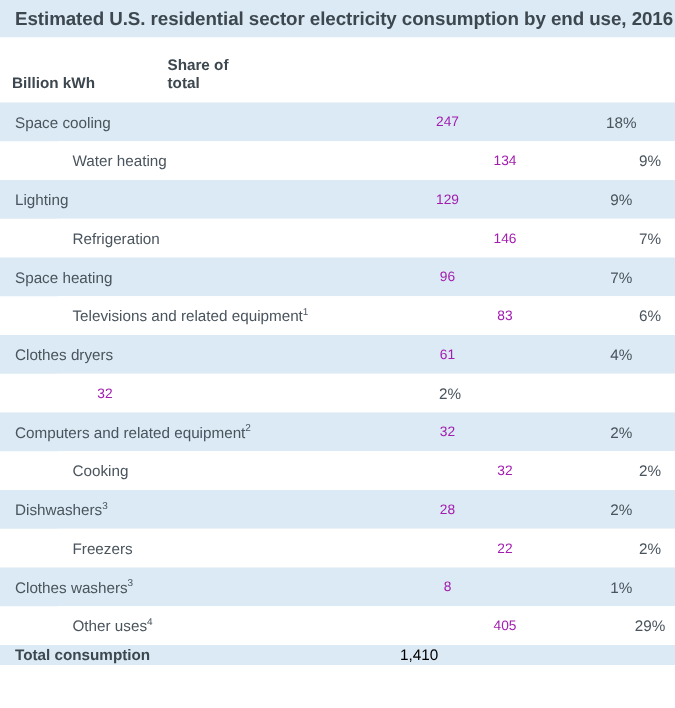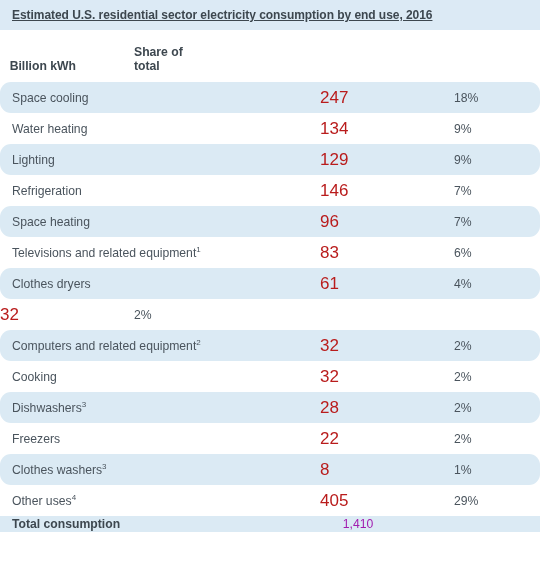--- a/index.html
+++ b/index.html
@@ -26,26 +26,25 @@
   
   .title-bar {
     height: 30px;
     background: #dceaf5;
     display: flex;
     align-items: center;
     padding: 0 12px;
     box-sizing: border-box;
   }
   .title-bar .title-text {
-    font-size: 12px;
+    font-size: 15px;
     font-weight: bold;
     color: #3d474f;
     letter-spacing: -0.05px;
     white-space: nowrap;
-    text-decoration: underline;
   }
 
   
   .head-row {
     height: 52px;
     background: #ffffff;
     display: flex;
     align-items: flex-end;
     box-sizing: border-box;
     padding-bottom: 9px;
@@ -79,41 +78,42 @@
 
   
   .rows-wrap { display: block; }
 
   .data-row {
     height: 31px;
     display: flex;
     align-items: center;
     box-sizing: border-box;
   }
-  .data-row.alt { background: #dbeaf4; border-radius: 11px; }
-  .data-row.plain { background: #ffffff; }
+  .data-row.alt { background: #dbeaf4; }
+  .data-row.plain { background: #ffffff; margin-left: 46px; }
 
   .data-row .c-enduse {
     flex: 0 0 320px;
     padding-left: 12px;
     box-sizing: border-box;
     font-size: 12.2px;
     color: #4a545d;
     white-space: nowrap;
   }
   .data-row .c-kwh {
     flex: 0 0 76px;
-    font-size: 17px;
-    color: #b91c1c;
+    text-align: center;
+    font-size: 11px;
+    color: #a21caf;
   }
   .data-row .c-share {
     flex: 1 1 auto;
     padding-left: 58px;
     box-sizing: border-box;
-    text-align: left;
+    text-align: center;
     font-size: 12.2px;
     color: #4a545d;
   }
 
   
   .total-row {
     height: 16px;
     background: #dbeaf4;
     display: flex;
     align-items: center;
@@ -122,23 +122,22 @@
   .total-row .c-enduse {
     flex: 0 0 320px;
     padding-left: 12px;
     box-sizing: border-box;
     font-size: 12.2px;
     font-weight: bold;
     color: #3d474f;
   }
   .total-row .c-kwh {
     flex: 0 0 76px;
-    text-align: center;
-    font-size: 12.2px;
-    color: #a21caf;
+    font-size: 12.2px;
+    color: #000000;
   }
   .total-row .c-share {
     flex: 1 1 auto;
     padding-left: 58px;
     box-sizing: border-box;
     font-size: 12.2px;
     color: #4a545d;
   }
 
   sup {

